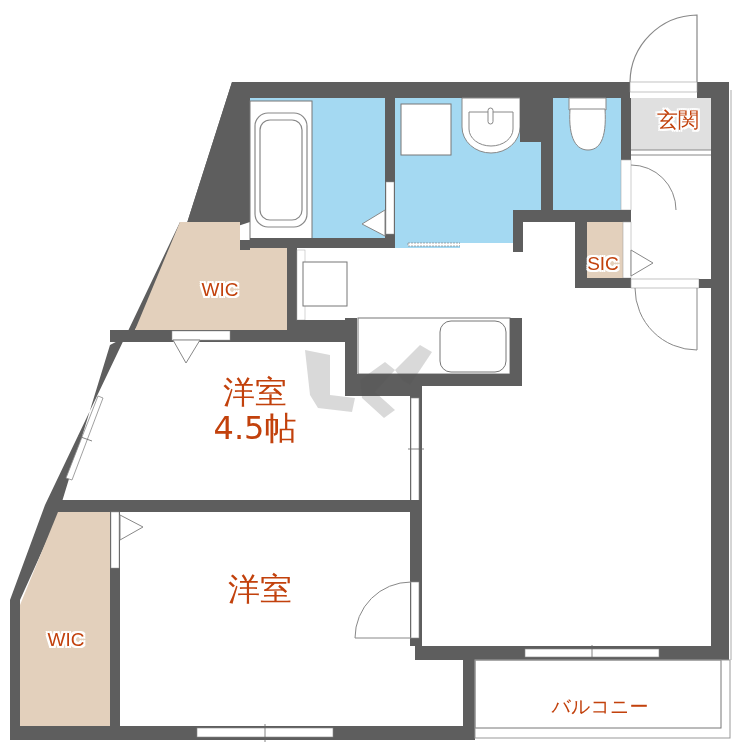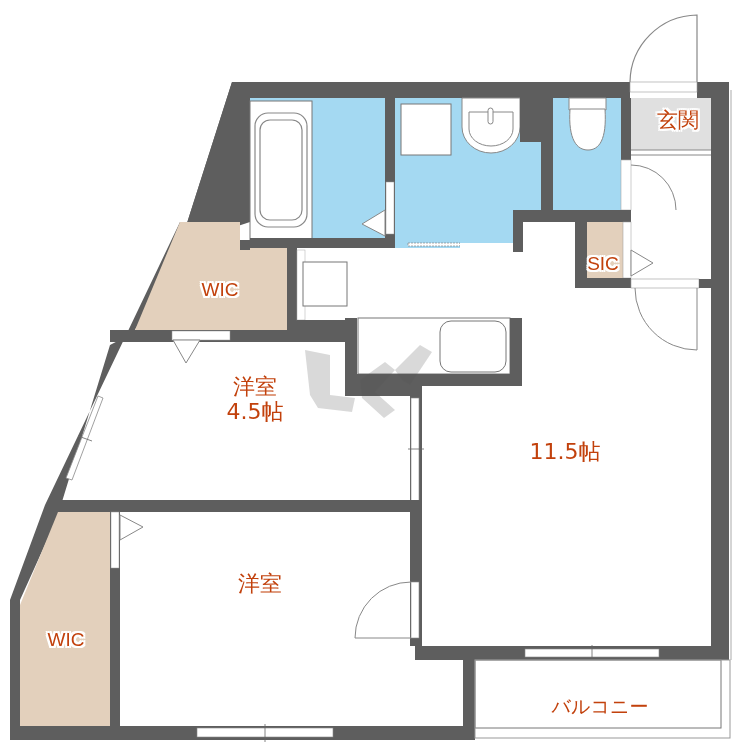--- a/index.html
+++ b/index.html
@@ -1,20 +1,20 @@
 <!DOCTYPE html>
 <html><head>
 <meta charset="utf-8">
 <style>
   html, body { margin: 0; padding: 0; background: #ffffff; }
   body { width: 750px; height: 750px; overflow: hidden; position: relative; font-family: "DejaVu Sans", "Liberation Sans", sans-serif; }
   #plan { position: absolute; left: 0; top: 0; width: 750px; height: 750px; }
   .label { position: absolute; color: #c2410c; text-align: center; white-space: nowrap; line-height: 1.12; }
   .label.halo { text-shadow: -2px -2px 0 #fff, 2px -2px 0 #fff, -2px 2px 0 #fff, 2px 2px 0 #fff, 0 2px 0 #fff, 0 -2px 0 #fff, 2px 0 0 #fff, -2px 0 0 #fff; }
-  .big { font-size: 22px; font-family: "DejaVu Sans", sans-serif; }
+  .big { font-size: 32px; font-family: "DejaVu Sans", sans-serif; }
   .small { font-size: 19px; font-family: "Liberation Sans", sans-serif; margin-top: 16px; }
   .mid { font-size: 21px; }
   .line { display: block; }
 </style>
 </head>
 <body>
 
 <svg id="plan" viewBox="0 0 750 750" xmlns="http://www.w3.org/2000/svg">
 
   <g fill="none" stroke="#888" stroke-width="1.2">
@@ -164,15 +164,14 @@
 <div class="label halo small" style="left:34px; top:613px; width:64px;">WIC</div>
 
 <div class="label big" style="left:180px; top:375px; width:150px;">
   <span class="line">洋室</span>
   <span class="line">4.5帖</span>
 </div>
 <div class="label big" style="left:185px; top:572px; width:150px;">
   <span class="line">洋室</span>
 </div>
 <div class="label big" style="left:495px; top:440px; width:140px;">
-  <span class="line">11.5帖</span>
 </div>
 <div class="label small" style="left:530px; top:680px; width:140px;font-family:Liberation Serif, serif;">バルコニー</div>
 
 </body></html>

